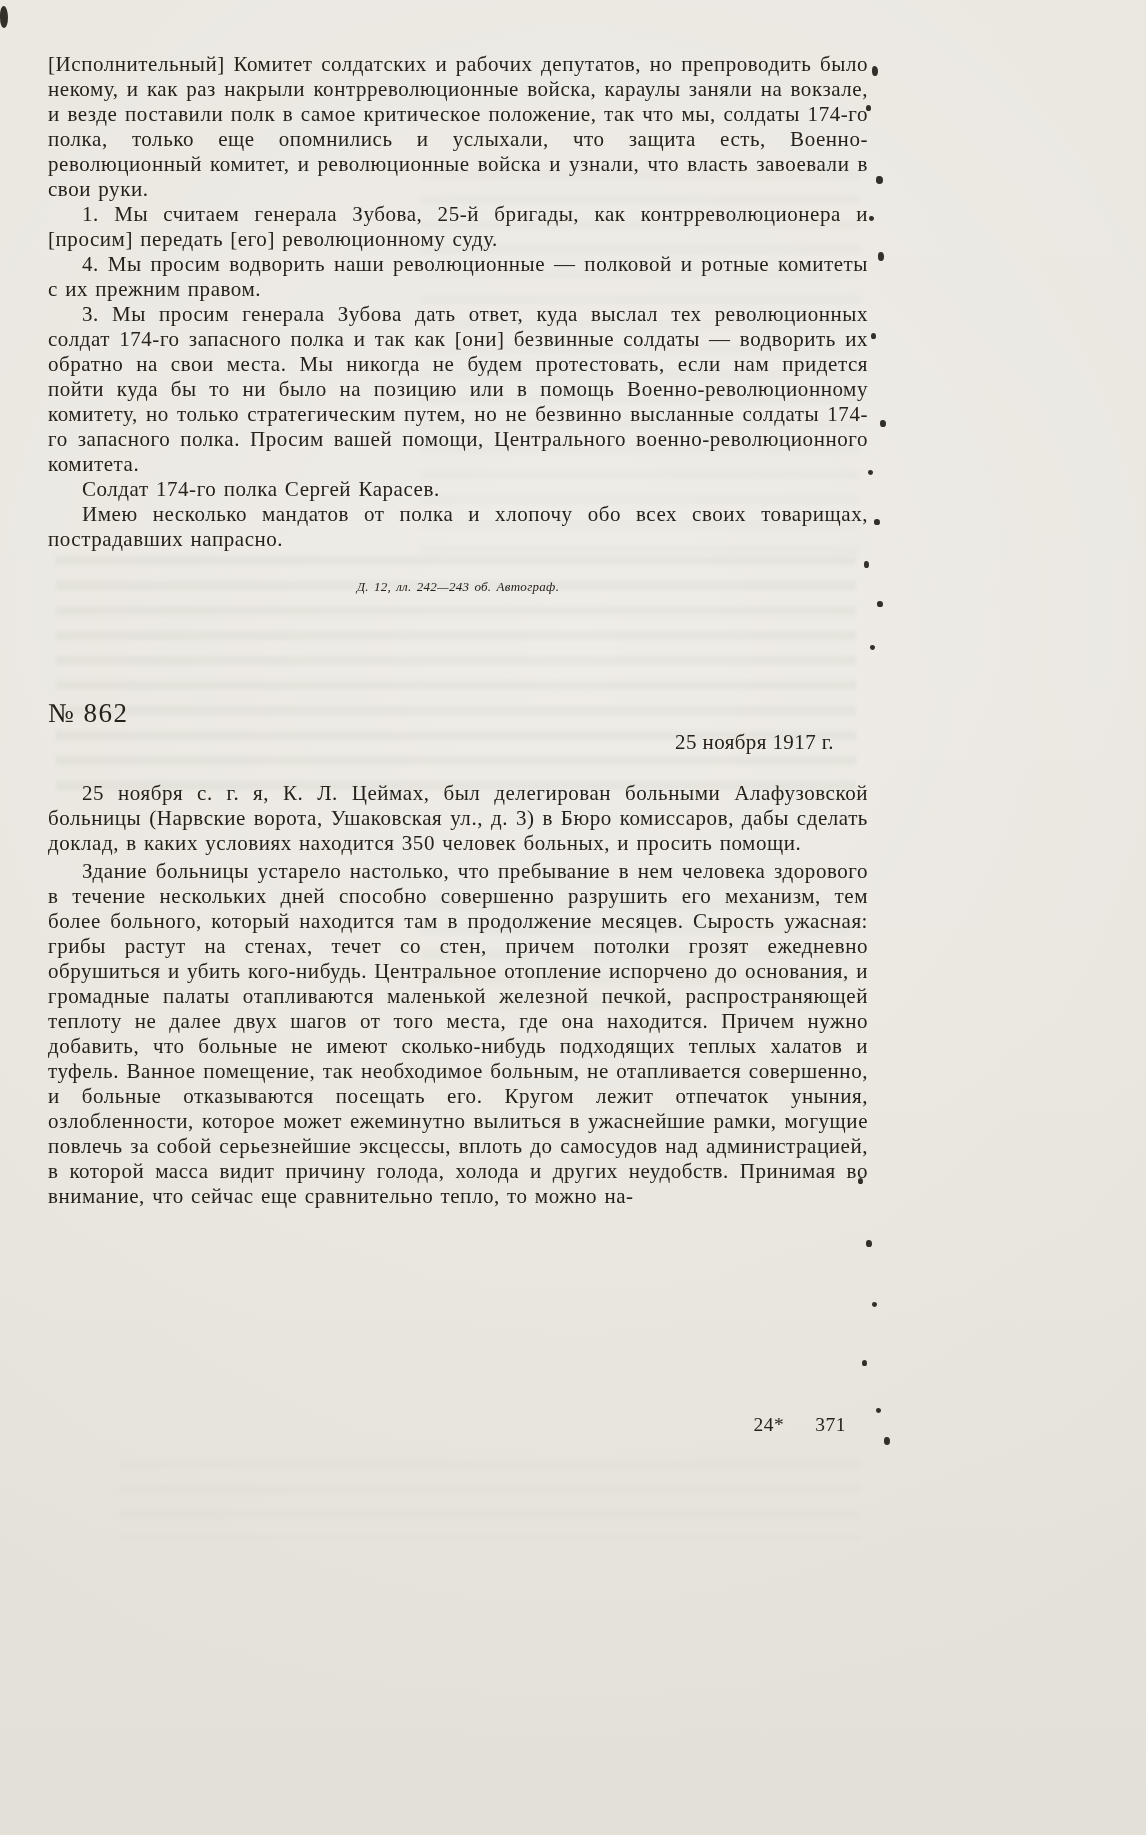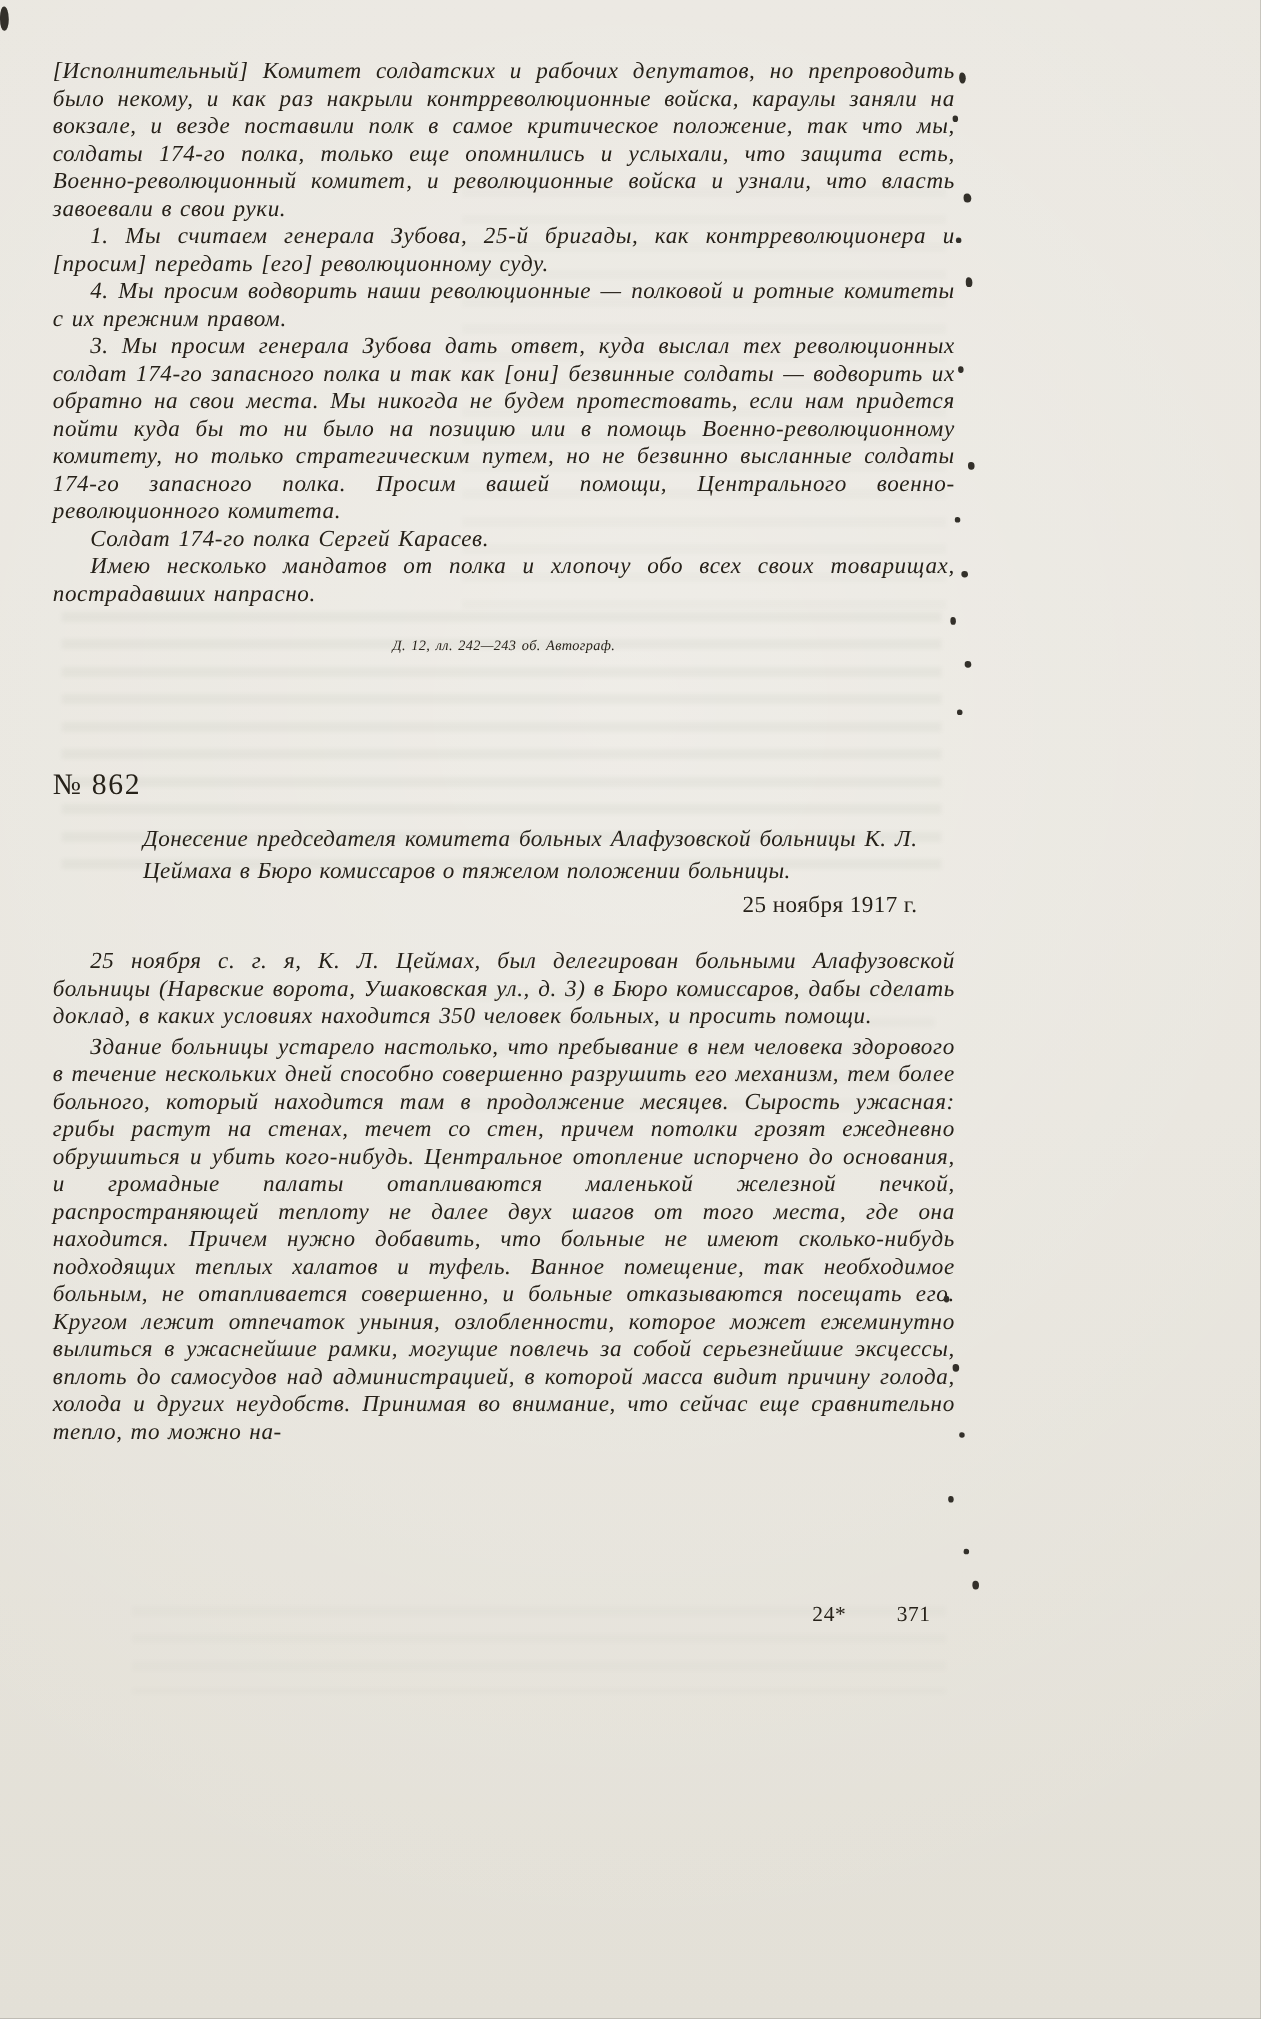--- a/index.html
+++ b/index.html
@@ -23,21 +23,20 @@
     overflow: hidden;
   }
   .content { position: relative; z-index: 2; }
   p {
     margin: 0;
     text-align: justify;
     text-indent: 34px;
     letter-spacing: 0.55px;
     word-spacing: 1.5px;
     hyphens: auto;
-    font-style: italic;
   }
   p.first { text-indent: 0; }
   .archive {
     font-style: italic;
     font-size: 13px;
     text-indent: 0;
     letter-spacing: 0.3px;
     margin-top: 22px;
     text-align: center;
   }
@@ -58,26 +57,26 @@
   .doc-date {
     text-align: right;
     margin: 4px 34px 0 0;
     letter-spacing: 0.4px;
   }
   .doc-body { margin-top: 26px; }
   .doc-body p + p { margin-top: 3px; }
   .page-footer {
     position: absolute;
     left: 48px;
-    top: 1456px;
+    top: 1412px;
     width: 818px;
     z-index: 2;
     display: flex;
     justify-content: flex-end;
-    gap: 46px;
+    gap: 31px;
     font-size: 19.5px;
     letter-spacing: 0.5px;
     padding-right: 20px;
     box-sizing: border-box;
     align-items: flex-end;
   }
   
   .bleed {
     position: absolute;
     z-index: 1;
@@ -137,21 +136,20 @@
       <p>1. Мы считаем генерала Зубова, 25-й бригады, как контрреволюционера и [просим] передать [его] революционному суду.</p>
       <p>4. Мы просим водворить наши революционные — полковой и ротные комитеты с их прежним правом.</p>
       <p>3. Мы просим генерала Зубова дать ответ, куда выслал тех революционных солдат 174-го запасного полка и так как [они] безвинные солдаты — водворить их обратно на свои места. Мы никогда не будем протестовать, если нам придется пойти куда бы то ни было на позицию или в помощь Военно-революционному комитету, но только стратегическим путем, но не безвинно высланные солдаты 174-го запасного полка. Просим вашей помощи, Центрального военно-революционного комитета.</p>
       <p>Солдат 174-го полка Сергей Карасев.</p>
       <p>Имею несколько мандатов от полка и хлопочу обо всех своих товарищах, пострадавших напрасно.</p>
       <p class="archive">Д. 12, лл. 242—243 об. Автограф.</p>
     </section>
 
     <section class="doc862">
       <div class="doc-number">№ 862</div>
-      <div class="doc-title">Донесение председателя комитета больных Алафузовской больницы К. Л. Цеймаха в Бюро комиссаров о тяжелом положении больницы.</div>
       <div class="doc-date">25 ноября 1917 г.</div>
       <div class="doc-body">
         <p>25 ноября с. г. я, К. Л. Цеймах, был делегирован больными Алафузовской больницы (Нарвские ворота, Ушаковская ул., д. 3) в Бюро комиссаров, дабы сделать доклад, в каких условиях находится 350 человек больных, и просить помощи.</p>
         <p>Здание больницы устарело настолько, что пребывание в нем человека здорового в течение нескольких дней способно совершенно разрушить его механизм, тем более больного, который находится там в продолжение месяцев. Сырость ужасная: грибы растут на стенах, течет со стен, причем потолки грозят ежедневно обрушиться и убить кого-нибудь. Центральное отопление испорчено до основания, и громадные палаты отапливаются маленькой железной печкой, распространяющей теплоту не далее двух шагов от того места, где она находится. Причем нужно добавить, что больные не имеют сколько-нибудь подходящих теплых халатов и туфель. Ванное помещение, так необходимое больным, не отапливается совершенно, и больные отказываются посещать его. Кругом лежит отпечаток уныния, озлобленности, которое может ежеминутно вылиться в ужаснейшие рамки, могущие повлечь за собой серьезнейшие эксцессы, вплоть до самосудов над администрацией, в которой масса видит причину голода, холода и других неудобств. Принимая во внимание, что сейчас еще сравнительно тепло, то можно на-</p>
       </div>
     </section>
 
   </div>
 
   <div class="page-footer">

